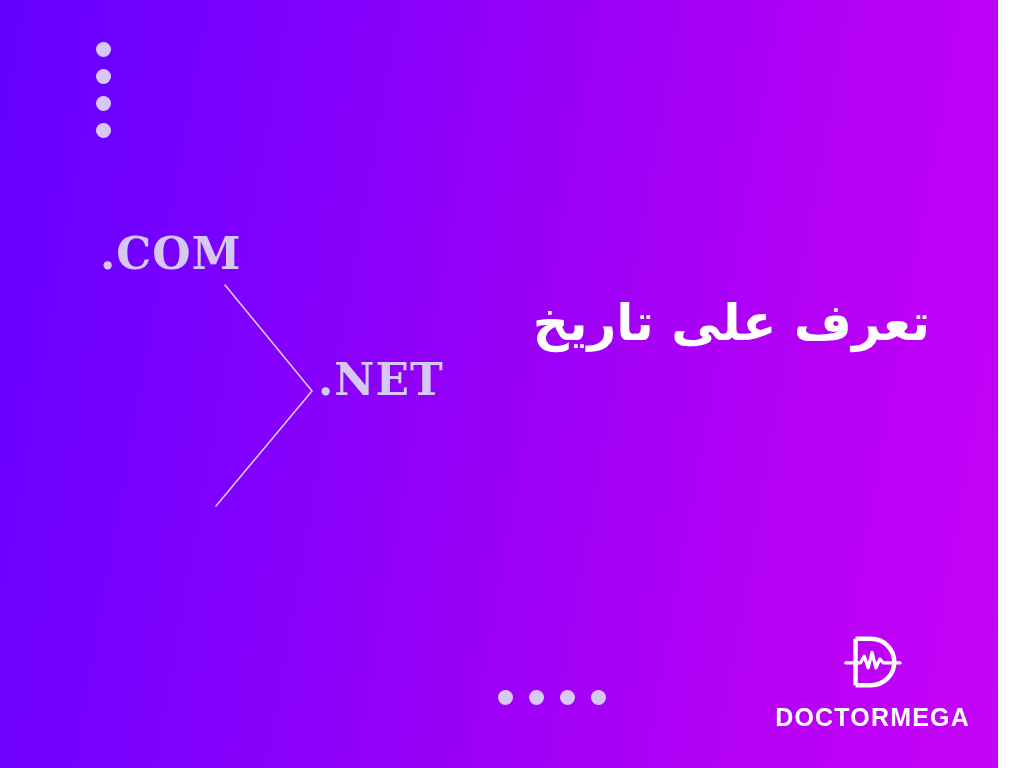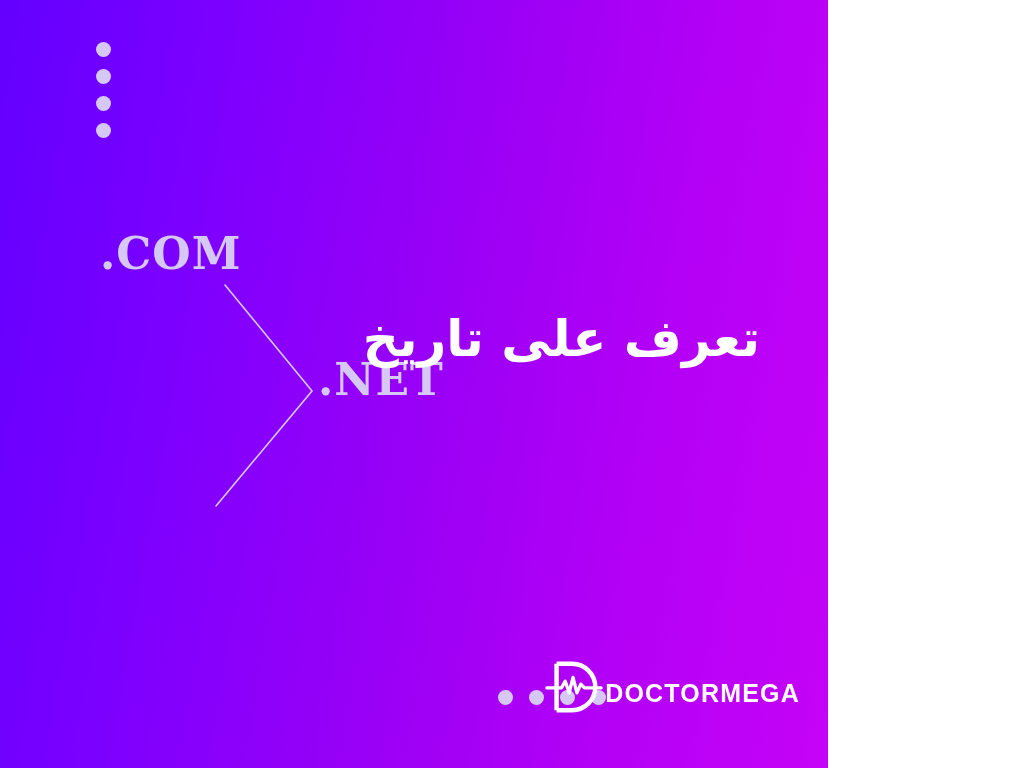--- a/index.html
+++ b/index.html
@@ -3,21 +3,21 @@
 <meta charset="utf-8">
 <style>
   html, body {
     margin: 0;
     padding: 0;
     background: #ffffff;
   }
 
   #poster {
     position: relative;
-    width: 828px;
+    width: 998px;
     height: 768px;
     overflow: hidden;
     background: linear-gradient(100deg, #6300FF 0%, #7A00FF 22%, #9A00F6 52%, #B400F6 76%, #C503F8 100%);
     font-family: "Liberation Sans", sans-serif;
     -webkit-font-smoothing: antialiased;
   }
 
   
   .dot-group {
     position: absolute;
@@ -117,30 +117,29 @@
     font-family: "DejaVu Sans", "Liberation Sans", sans-serif;
     font-weight: bold;
     font-size: 50px;
     line-height: 1.42;
     letter-spacing: 0px;
   }
 
   #headline .hl-line {
     display: block;
     white-space: nowrap;
-    margin-top: 16px;
   }
 
   
   #brand {
     position: absolute;
     right: 28px;
     bottom: 38px;
     display: flex;
-    flex-direction: row;
+    flex-direction: column;
     align-items: center;
   }
 
   #brand-mark {
     width: 62px;
     height: 62px;
     margin-bottom: 12px;
   }
 
   #brand-name {

